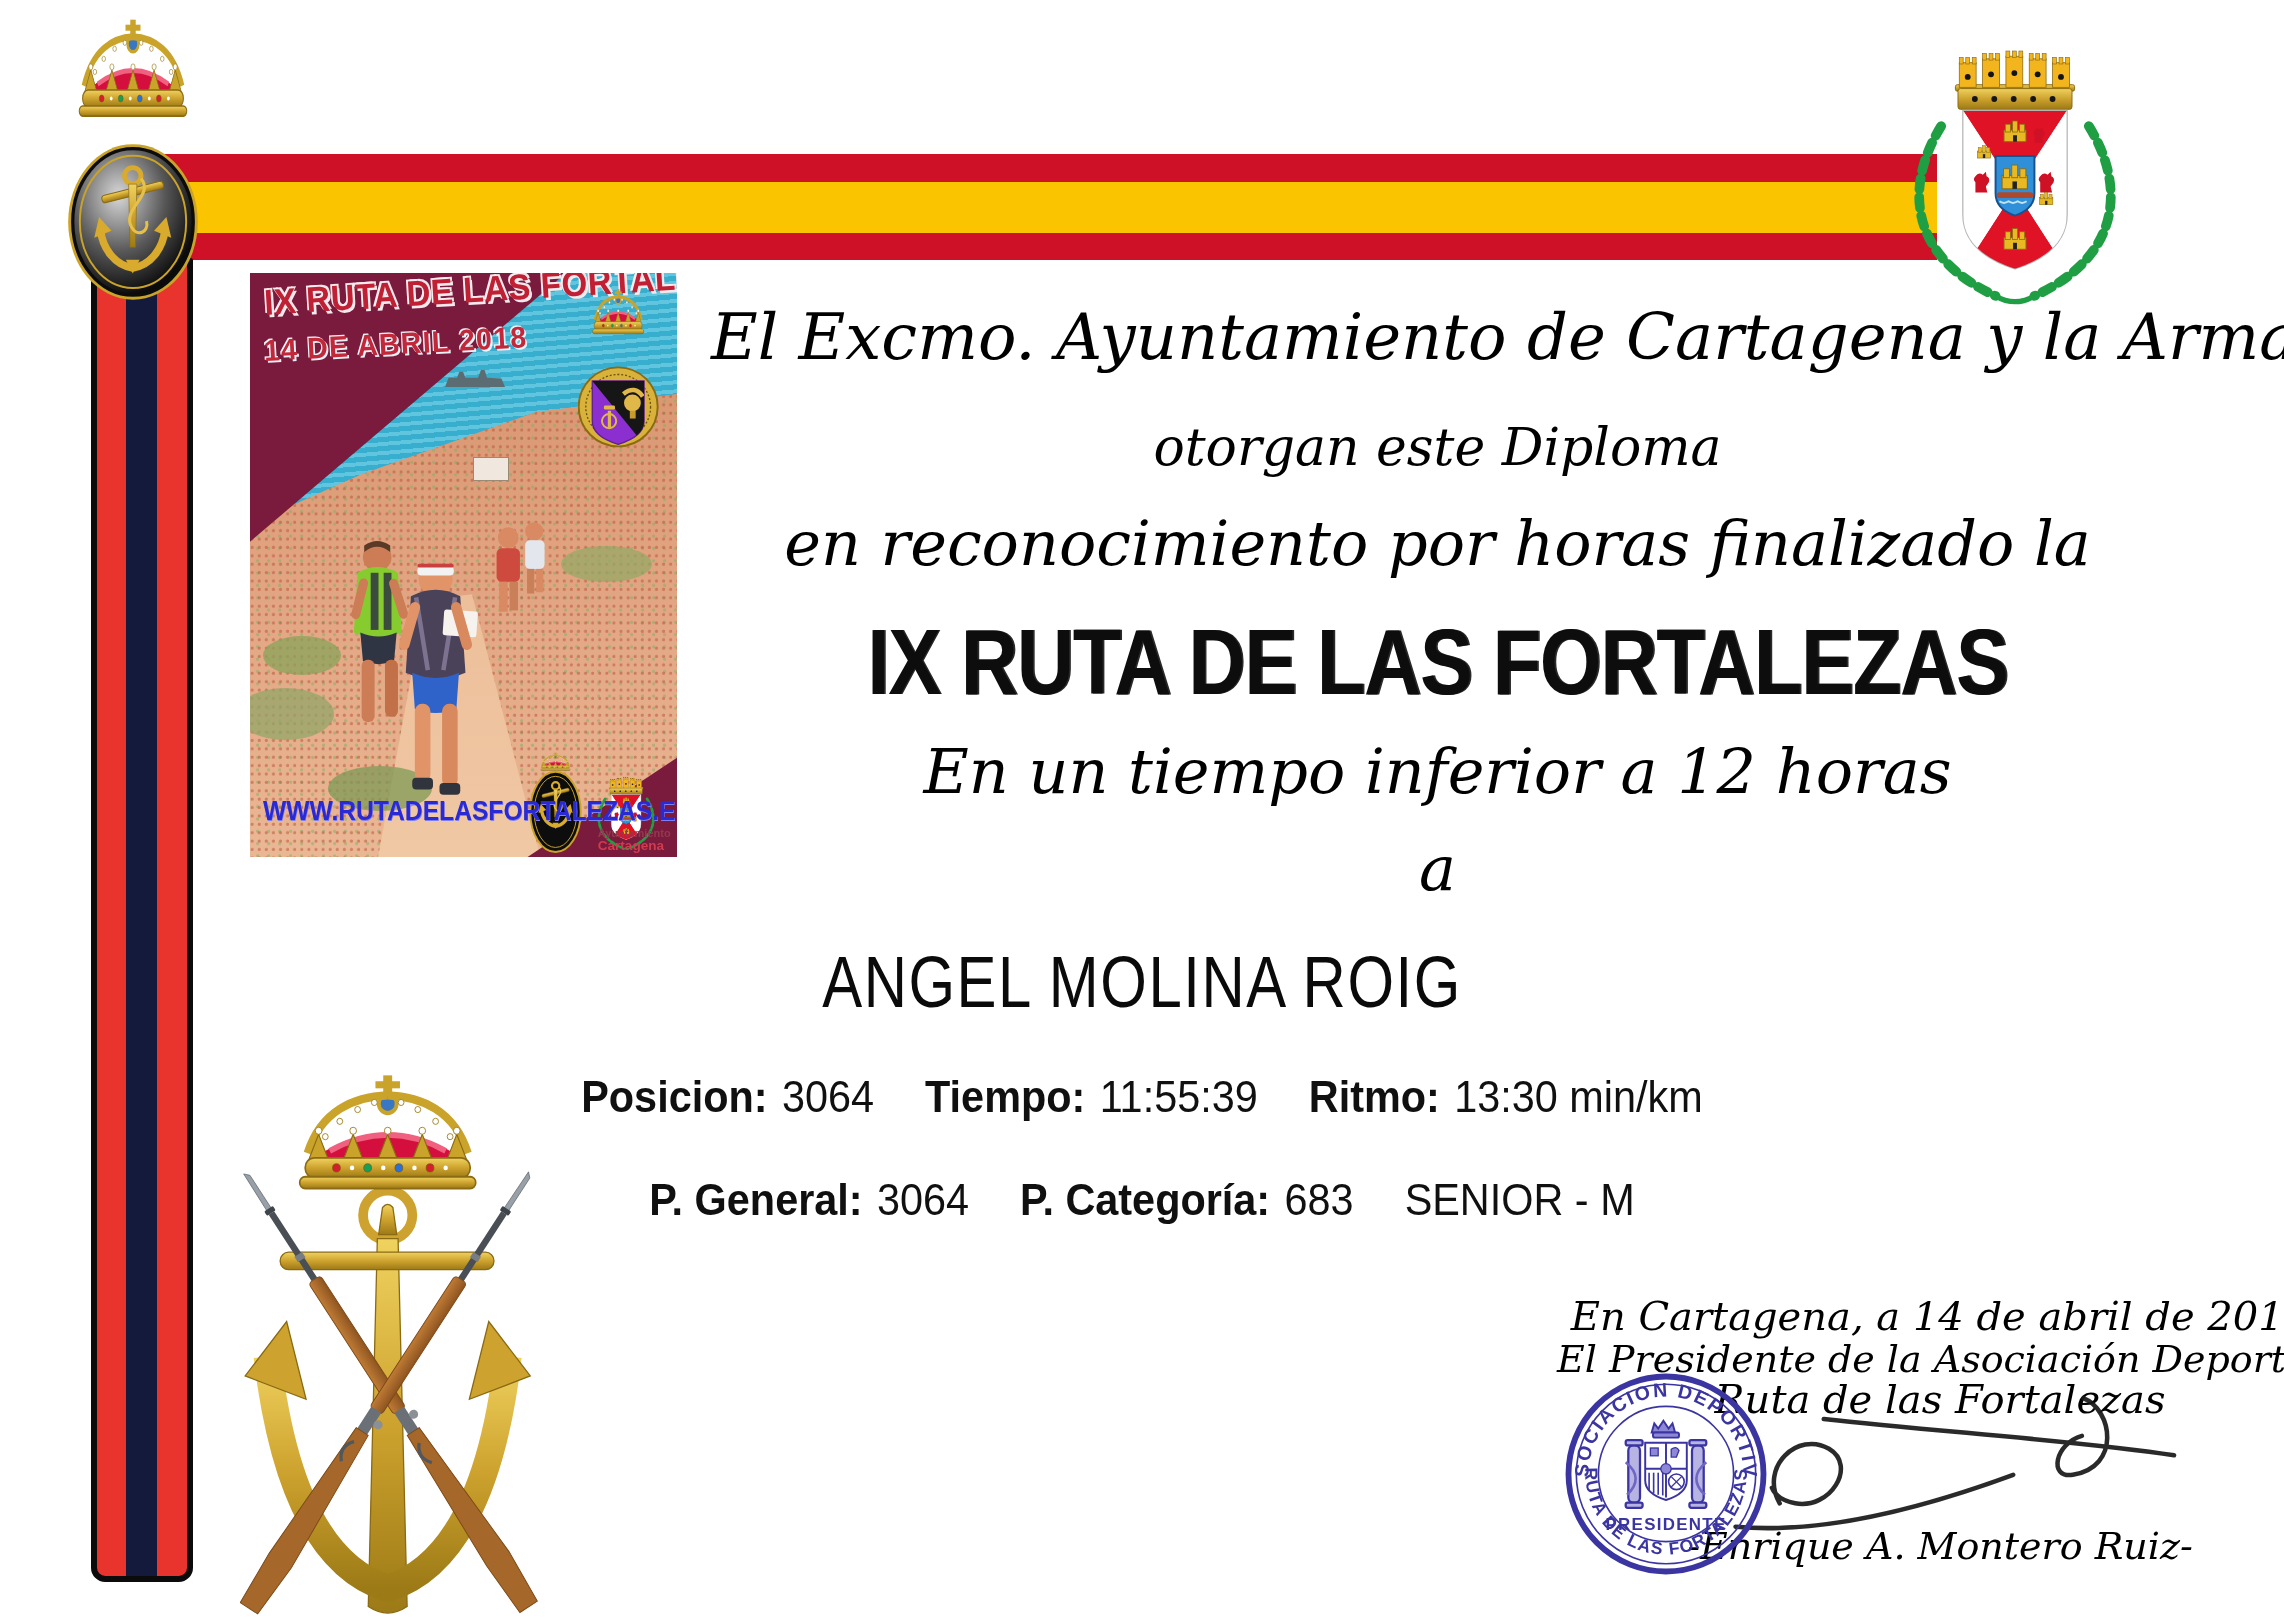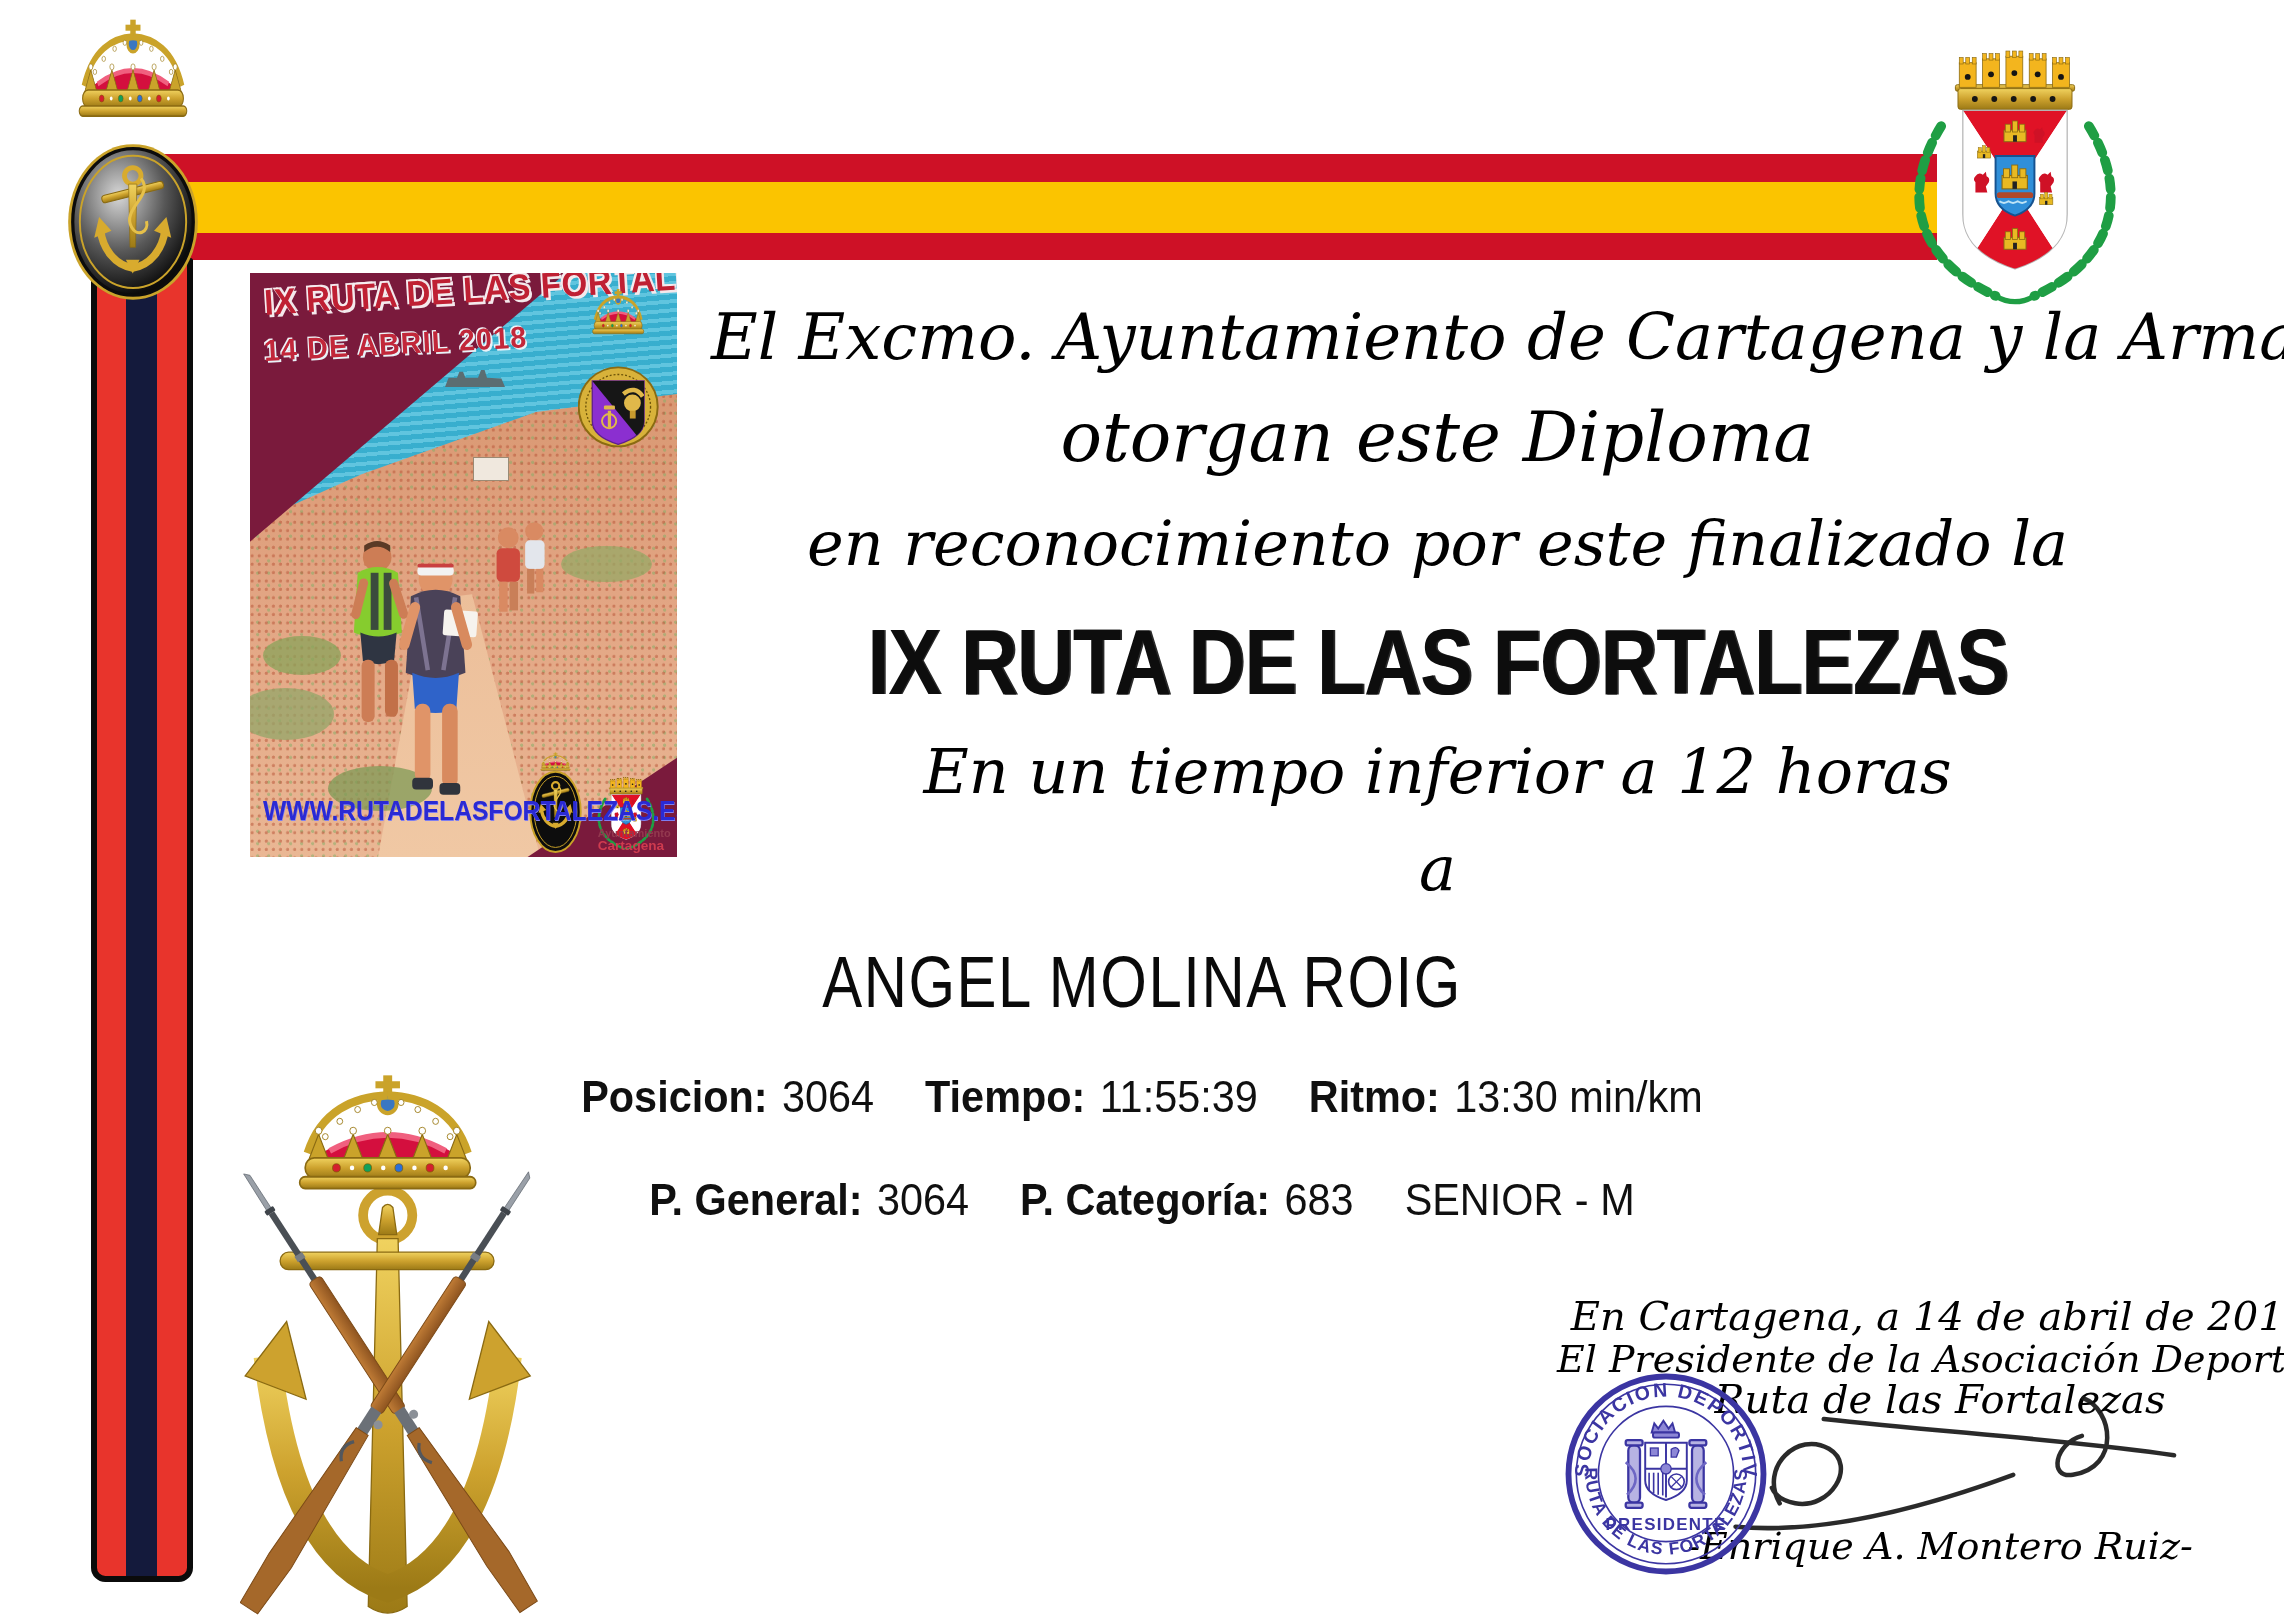--- a/index.html
+++ b/index.html
@@ -12,21 +12,21 @@
   
   #stripe{left:91px;top:258px;width:90px;height:1312px;border:6.5px solid #0b0b0b;
           border-radius:2.6px 2.6px 14.3px 14.3px;
           background:linear-gradient(to right,#e8342c 0 32%,#141a3c 32% 67%,#e8342c 67% 100%);}
   
   .script{font-family:"DejaVu Serif","Liberation Serif",serif;font-style:italic;color:#000;
           white-space:nowrap;}
   #headings{left:711px;top:0;width:1453px;height:941px;text-align:center;}
   #headings .line{position:absolute;width:100%;left:0;}
   #h-line1{top:300px;font-size:64px;}
-  #h-line2{top:397px;font-size:69px;}
+  #h-line2{top:417px;font-size:52px;}
   #h-line3{top:507px;font-size:62px;}
   #h-title{top:611px;font-size:90px;font-weight:700;color:#0d0d0d;
            font-family:"Liberation Sans",sans-serif;letter-spacing:-1.3px;
            transform:scale(0.88,1.04);text-shadow:1.9px 0 0 #2a2a2a;}
   #h-line4{top:735px;font-size:62px;}
   #h-line5{top:832px;font-size:62px;}
   
   #recipient{left:0;top:940px;width:2284px;text-align:center;font-size:73px;
              letter-spacing:1.9px;color:#0a0a0a;transform:scaleX(0.82);}
   .statline{left:0;width:2284px;text-align:center;color:#101010;white-space:nowrap;
@@ -356,21 +356,21 @@
     <div class="abs" id="poster-url">WWW.RUTADELASFORTALEZAS.ES</div>
     <div class="abs" id="ayto">
       <div class="l1">Ayuntamiento</div>
       <div class="l2">Cartagena</div>
     </div>
   </div>
 
   <div class="abs" id="headings">
     <div class="line script" id="h-line1">El Excmo. Ayuntamiento de Cartagena y la Armada</div>
     <div class="line script" id="h-line2">otorgan este Diploma</div>
-    <div class="line script" id="h-line3">en reconocimiento por este finalizado la</div>
+    <div class="line script" id="h-line3">en reconocimiento por horas finalizado la</div>
     <div class="line" id="h-title">IX RUTA DE LAS FORTALEZAS</div>
     <div class="line script" id="h-line4">En un tiempo inferior a 12 horas</div>
     <div class="line script" id="h-line5">a</div>
   </div>
 
   <div class="abs" id="recipient">ANGEL MOLINA ROIG</div>
 
   <div class="abs statline" id="stats1">
     <span class="statlabel">Posicion:</span><span class="smallgap"></span><span>3064</span><span class="gap"></span>
     <span class="statlabel">Tiempo:</span><span class="smallgap"></span><span>11:55:39</span><span class="gap"></span>

